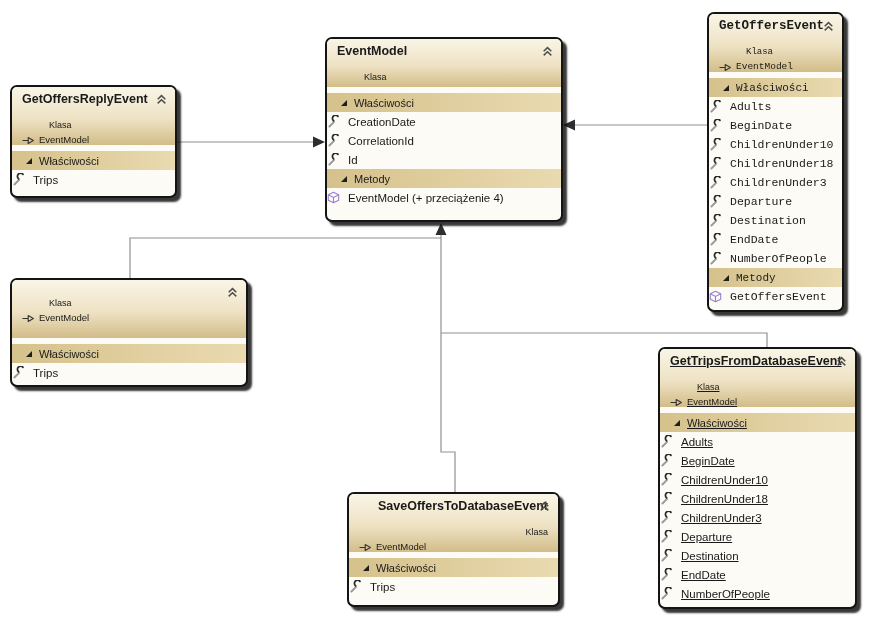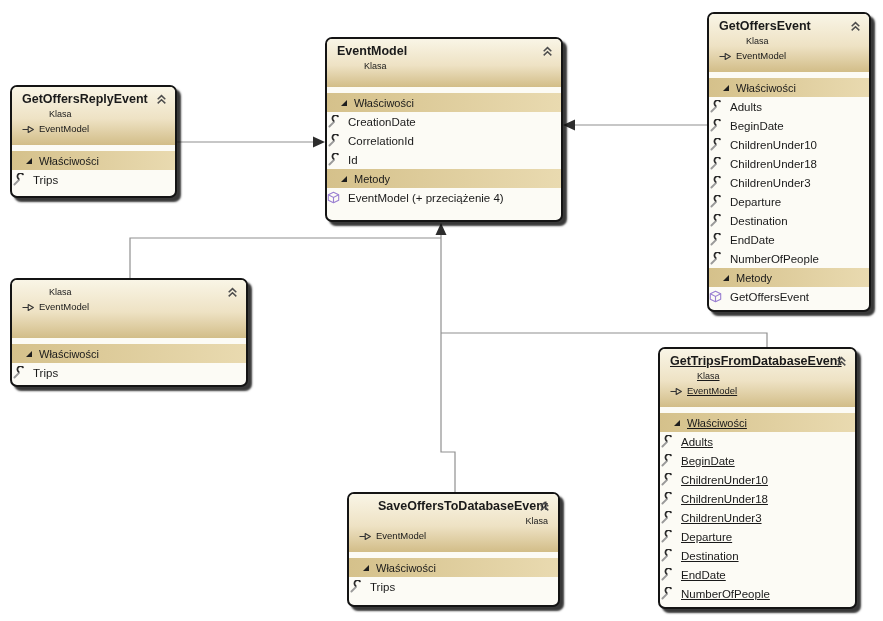--- a/index.html
+++ b/index.html
@@ -13,21 +13,21 @@
     box-shadow:4px 4px 2px rgba(12,12,12,0.82);
   }
   .box-header{
     position:relative;
     background:linear-gradient(to bottom,#f9f5e6 0%,#eee2c4 55%,#d2bd88 100%);
     padding:5px 10px 0 10px;box-sizing:border-box;
   }
   .box-header.h-base{height:58px;}
   .box-header.h-nobase{height:48px;}
   .box-title{font-size:12.5px;font-weight:700;line-height:15px;white-space:nowrap;}
-  .box-kind{font-size:9px;line-height:12px;margin-top:1px;padding-left:27px;}
+  .box-kind{font-size:9px;line-height:12px;margin-top:12px;padding-left:27px;}
   .box-base{font-size:9.5px;line-height:12px;margin-top:3px;display:flex;align-items:center;gap:4px;white-space:nowrap;}
   .collapse-btn{
     position:absolute;top:6px;right:6px;width:15px;height:13px;
     padding:0;margin:0;background:transparent;border:0;line-height:0;cursor:default;
   }
   .box-body{padding-top:6px;}
   .section-band{
     height:19px;display:flex;align-items:center;gap:7px;
     padding-left:14px;font-size:11px;
     background:linear-gradient(to right,#d5c18b,#e9dab0);
@@ -138,21 +138,21 @@
           </div>
           <div class="member-row">
             <svg class="icon" width="13" height="13" viewBox="0 0 14 14">
       <path d="M2.6 12.4 L7.6 7.4" stroke="#9a9a9a" stroke-width="2.1" stroke-linecap="round" fill="none"></path>
       <path d="M7.0 6.2 A3.4 3.4 0 1 1 11.8 1.4" stroke="#2a2a2a" stroke-width="1.9" fill="none" stroke-linecap="round"></path>
     </svg>
             <span>Trips</span>
           </div>
         </div>
       </div>
-      <div class="class-box" style="left: 707px; top: 12px; width: 164px; height: 300px;">
+      <div class="class-box" style="left: 707px; top: 12px; width: 137px; height: 300px; font-family: Liberation Mono, monospace;">
         <div class="box-header h-base">
           <div class="box-title">GetOffersEvent</div>
           <div class="box-kind">Klasa</div>
           <div class="box-base">
             <svg class="icon" width="13" height="9" viewBox="0 0 13 9">
       <path d="M0.5 4.5 L6 4.5" stroke="#333333" stroke-width="1.1" fill="none"></path>
       <path d="M6.2 1.6 L11.4 4.5 L6.2 7.4 Z" fill="none" stroke="#333333" stroke-width="1.1" stroke-linejoin="round"></path>
     </svg>
             <span>EventModel</span>
           </div>

